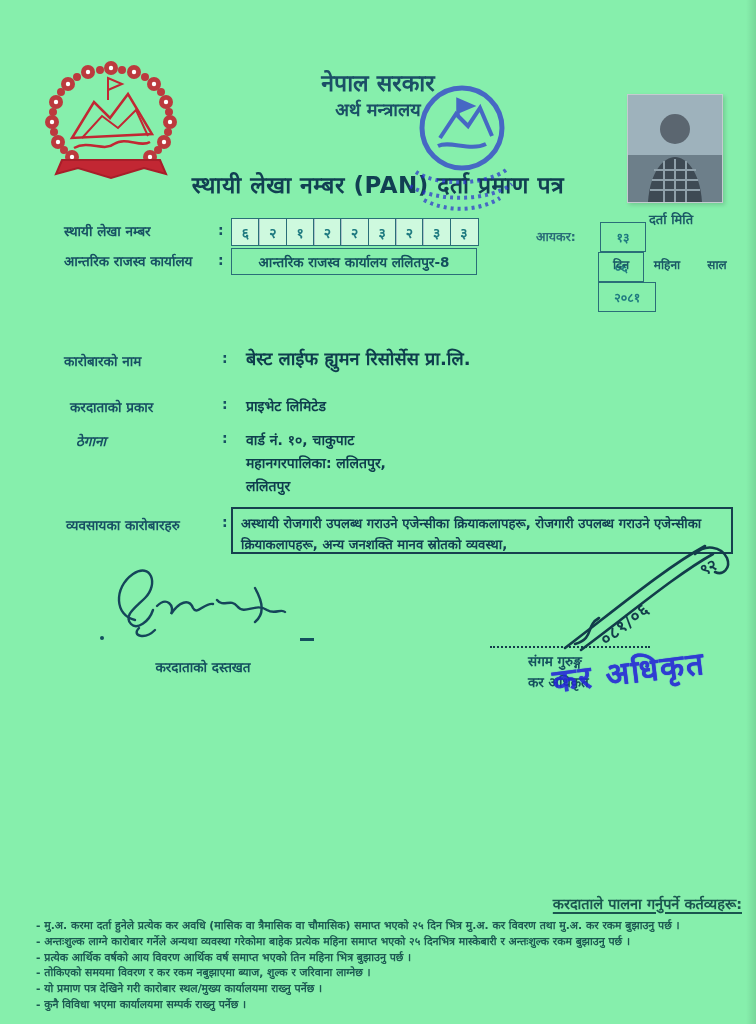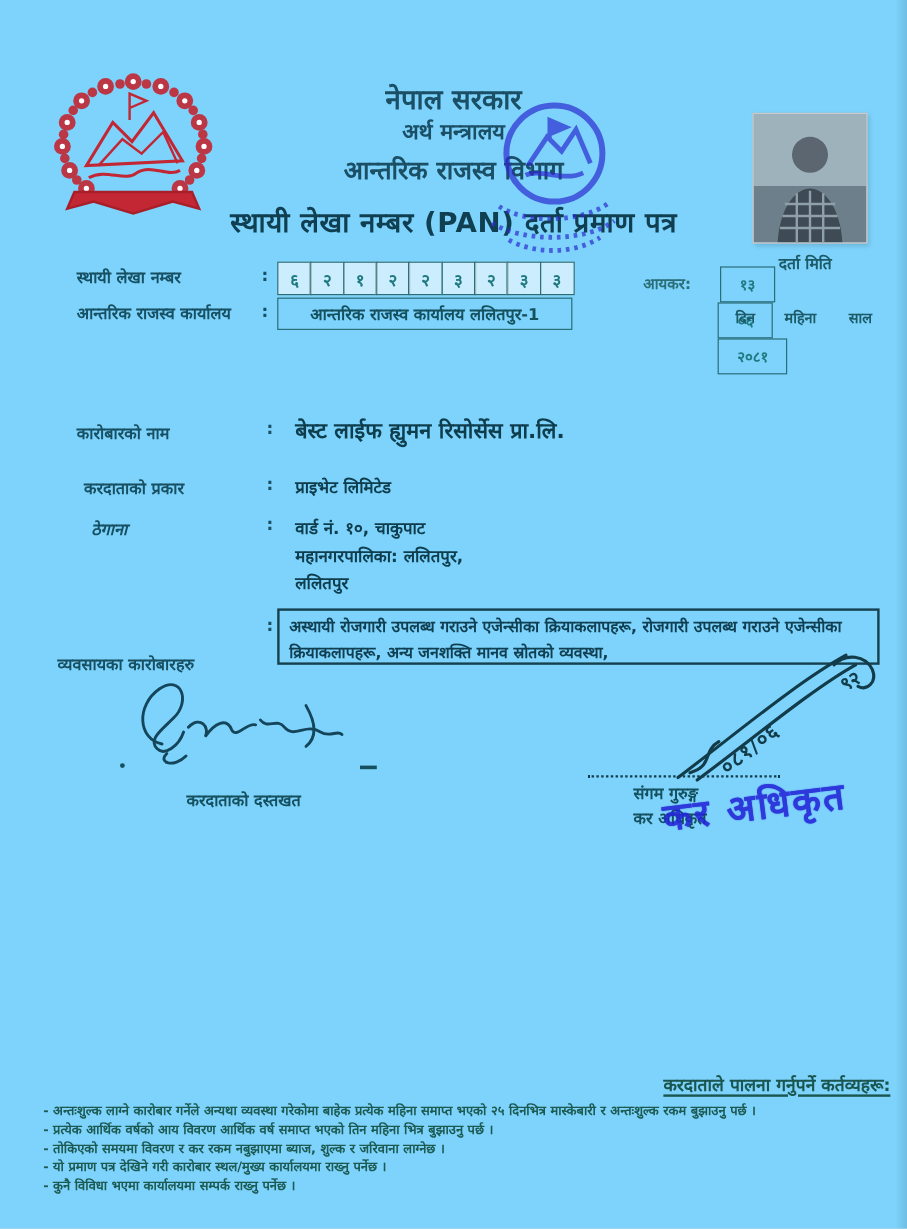--- a/index.html
+++ b/index.html
@@ -1,18 +1,18 @@
 <!DOCTYPE html>
 <html><head>
 <meta charset="utf-8">
 <style>
   html,body { margin:0; padding:0; background:#d8d8d8; }
   .page {
     position:relative; width:756px; height:1024px; margin:0 auto;
-    background:#7dd3fc; overflow:hidden;
+    background:#86efac; overflow:hidden;
     font-family:"DejaVu Sans", sans-serif; color:#17495c;
   }
   .page::after { 
     content:""; position:absolute; top:0; right:0; width:10px; height:100%;
     background:linear-gradient(to right, rgba(0,0,0,0), rgba(0,0,0,0.10));
     pointer-events:none;
   }
   .abs { position:absolute; }
 
   
@@ -82,21 +82,21 @@
   .name-value { top:346px; left:246px; font-size:18px; }
 
   .type-label { top:398px; left:70px; }  .type-colon { top:396px; left:222px; }
   .type-value { top:396px; left:246px; font-size:14px; }
 
   .addr-label { top:432px; left:76px;font-style:italic; }  .addr-colon { top:430px; left:222px; }
   .addr-l1 { top:430px; left:246px; font-size:14px; }
   .addr-l2 { top:453px; left:246px; font-size:14px; }
   .addr-l3 { top:476px; left:246px; font-size:14px; }
 
-  .act-label { top:516px; left:48px;margin-top:28px; }   .act-colon { top:514px; left:222px; }
+  .act-label { top:516px; left:66px; }   .act-colon { top:514px; left:222px; }
   .act-box {
     top:507px; left:231px; width:502px; height:47px;
     border:2px solid #16404e; padding:4px 8px; box-sizing:border-box;
     font-weight:bold; font-size:13.2px; line-height:21px; color:#113f52;
   }
 
   
   .sig-left  { top:558px; left:105px; width:190px; height:90px; }
   .sig-left-label { top:658px; left:118px; width:170px; text-align:center; font-weight:bold; font-size:13.5px; color:#14505e; }
   .sig-left-dot  { top:636px; left:100px; width:4px; height:4px; background:#14505e; border-radius:50%; }
@@ -188,21 +188,20 @@
       <path d="M64,40 L64,18 L78,24 L64,30" stroke-width="2"></path>
 
       <path d="M30,88 C45,80 60,92 70,84 C82,76 96,88 106,82" stroke-width="2.5"></path>
 
       <path d="M18,100 L116,100 L122,114 L100,108 L67,118 L34,108 L12,114 Z" fill="#c22733" stroke="#a81e29"></path>
     </g>
   </svg>
 
   <div class="abs hdr-line hdr-1">नेपाल सरकार</div>
   <div class="abs hdr-line hdr-2">अर्थ मन्त्रालय</div>
-  <div class="abs hdr-line hdr-3">आन्तरिक राजस्व विभाग</div>
   <div class="abs hdr-line hdr-title">स्थायी लेखा नम्बर (PAN) दर्ता प्रमाण पत्र</div>
 
   <svg class="abs round-stamp" viewBox="0 0 160 150">
     <g stroke="#2a2ad0" fill="none" opacity="0.85">
       <circle cx="82" cy="52" r="40" stroke-width="5"></circle>
       <path d="M60,62 L76,38 L88,50 L100,32 L112,60" stroke-width="4"></path>
       <path d="M78,40 L78,24 L92,30 L78,36" stroke-width="3.5" fill="#2a2ad0"></path>
       <path d="M58,70 C70,64 90,76 106,68" stroke-width="4"></path>
       <path d="M36,96 C56,110 104,110 126,94" stroke-width="4" stroke-dasharray="3,4"></path>
       <path d="M30,110 C56,126 108,126 132,108" stroke-width="4" stroke-dasharray="3,4"></path>
@@ -236,21 +235,21 @@
     <div class="digit-box">२</div>
     <div class="digit-box">२</div>
     <div class="digit-box">३</div>
     <div class="digit-box">२</div>
     <div class="digit-box">३</div>
     <div class="digit-box">३</div>
   </div>
 
   <div class="abs field-label office-row">आन्तरिक राजस्व कार्यालय</div>
   <div class="abs colon office-colon">:</div>
-  <div class="abs office-box">आन्तरिक राजस्व कार्यालय ललितपुर-1</div>
+  <div class="abs office-box">आन्तरिक राजस्व कार्यालय ललितपुर-8</div>
 
   <div class="abs date-title">दर्ता मिति</div>
   <div class="abs date-prefix">आयकर:</div>
   <div class="abs date-strip">
     <div class="date-cell dc-day">१३</div>
     <div class="date-cell dc-month">०६</div>
     <div class="date-cell dc-year">२०८१</div>
   </div>
   <div class="abs date-labels">
     <span class="dl-day">दिन</span>
@@ -299,20 +298,21 @@
   </svg>
   <div class="abs sig-date-1">०८१/०६</div>
   <div class="abs sig-date-2">९२</div>
   <div class="abs sig-right-line"></div>
   <div class="abs officer-name">संगम गुरुङ्ग</div>
   <div class="abs officer-title">कर अधिकृत</div>
   <div class="abs officer-stamp">कर अधिकृत</div>
 
   <div class="abs duties">
     <div class="duties-heading">करदाताले पालना गर्नुपर्ने कर्तव्यहरू:</div>
+    <div class="duty-item">- मु.अ. करमा दर्ता हुनेले प्रत्येक कर अवधि (मासिक वा त्रैमासिक वा चौमासिक) समाप्त भएको २५ दिन भित्र मु.अ. कर विवरण तथा मु.अ. कर रकम बुझाउनु पर्छ ।</div>
     <div class="duty-item">- अन्तःशुल्क लाग्ने कारोबार गर्नेले अन्यथा व्यवस्था गरेकोमा बाहेक प्रत्येक महिना समाप्त भएको २५ दिनभित्र मास्केबारी र अन्तःशुल्क रकम बुझाउनु पर्छ ।</div>
     <div class="duty-item">- प्रत्येक आर्थिक वर्षको आय विवरण आर्थिक वर्ष समाप्त भएको तिन महिना भित्र बुझाउनु पर्छ ।</div>
     <div class="duty-item">- तोकिएको समयमा विवरण र कर रकम नबुझाएमा ब्याज, शुल्क र जरिवाना लाग्नेछ ।</div>
     <div class="duty-item">- यो प्रमाण पत्र देखिने गरी कारोबार स्थल/मुख्य कार्यालयमा राख्नु पर्नेछ ।</div>
     <div class="duty-item">- कुनै विविधा भएमा कार्यालयमा सम्पर्क राख्नु पर्नेछ ।</div>
   </div>
 
 </div>
 
 </body></html>

